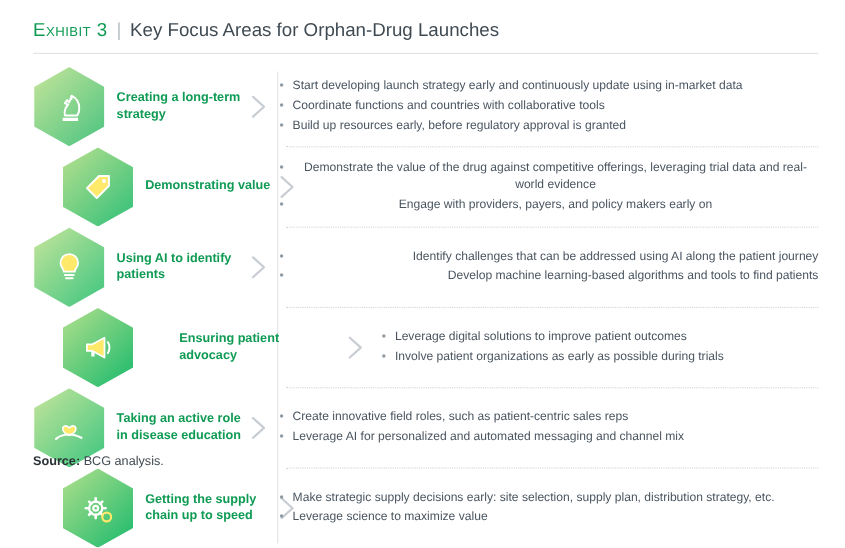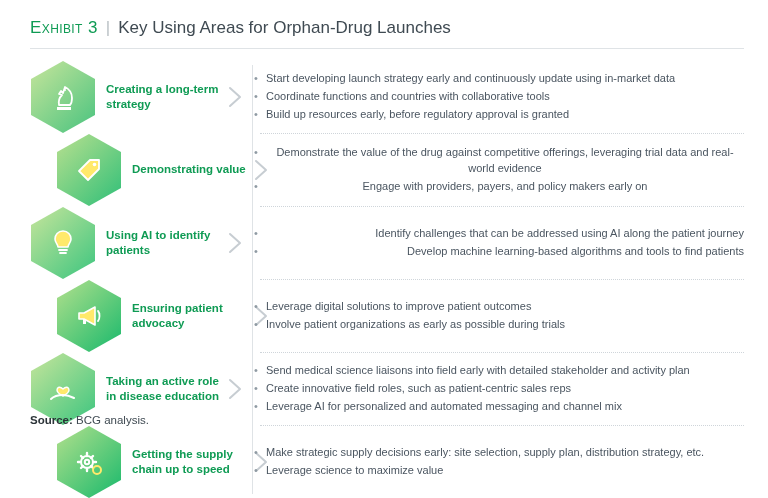--- a/index.html
+++ b/index.html
@@ -141,21 +141,21 @@
   .source b { color: #2b3338; }
 </style>
 </head>
 <body>
 
 <div class="page">
 
   <div class="header">
     <span class="exhibit-label">Exhibit 3</span>
     <span class="exhibit-sep">|</span>
-    <span class="exhibit-title">Key Using Areas for Orphan-Drug Launches</span>
+    <span class="exhibit-title">Key Focus Areas for Orphan-Drug Launches</span>
   </div>
   <div class="header-rule"></div>
 
   <div class="rows" id="rows">
     <div class="vline"></div>
   <div class="row" style="padding-left: 0px;">
         <div class="hex-wrap">
           <div class="hex" style="background: linear-gradient(135deg, rgb(199, 229, 155) 0%, rgb(73, 195, 127) 100%);">
             <svg xmlns="http://www.w3.org/2000/svg" width="40" height="40" viewBox="0 0 40 40">
               <path d="M14 30h14v3H14z" fill="#ffffff"></path>
@@ -212,21 +212,21 @@
           <svg width="16" height="22" viewBox="0 0 16 22" aria-hidden="true">
             <path d="M3 2l10 9-10 9" fill="none" stroke="#c7cdd2" stroke-width="2" stroke-linecap="round" stroke-linejoin="round"></path>
           </svg>
         </div>
         <div class="bullets" style="margin-left: 0px; text-align: right;">
           <div class="bullet">Identify challenges that can be addressed using AI along the patient journey</div>
           <div class="bullet">Develop machine learning-based algorithms and tools to find patients</div>
         </div>
       </div>
       <div class="divider" style="margin-left: 236px;"></div>
-      <div class="row" style="padding-left: 26px;">
+      <div class="row" style="padding-left: 26px; gap: 31px;">
         <div class="hex-wrap">
           <div class="hex" style="background: linear-gradient(135deg, rgb(178, 224, 140) 0%, rgb(25, 185, 108) 100%);">
             <svg xmlns="http://www.w3.org/2000/svg" width="40" height="40" viewBox="0 0 40 40">
               <path d="M10 17v6h5l11 6V11L15 17z" fill="#ffe96b" stroke="#ffffff" stroke-width="1.6" stroke-linejoin="round"></path>
               <path d="M29 15c2 2 2 8 0 10" fill="none" stroke="#ffffff" stroke-width="1.8" stroke-linecap="round"></path>
               <path d="M14 23v5h3v-5" fill="#ffffff"></path>
             </svg>
           </div>
         </div>
         <div class="label">Ensuring patient advocacy</div>
@@ -250,21 +250,20 @@
             </svg>
           </div>
         </div>
         <div class="label">Taking an active role in disease education</div>
         <div class="chev">
           <svg width="16" height="22" viewBox="0 0 16 22" aria-hidden="true">
             <path d="M3 2l10 9-10 9" fill="none" stroke="#c7cdd2" stroke-width="2" stroke-linecap="round" stroke-linejoin="round"></path>
           </svg>
         </div>
         <div class="bullets" style="margin-left: 0px;">
-          <div class="bullet">Send medical science liaisons into field early with detailed stakeholder and activity plan</div>
           <div class="bullet">Create innovative field roles, such as patient-centric sales reps</div>
           <div class="bullet">Leverage AI for personalized and automated messaging and channel mix</div>
         </div>
       </div>
       <div class="divider" style="margin-left: 236px;"></div>
       <div class="row" style="padding-left: 26px;">
         <div class="hex-wrap">
           <div class="hex" style="background: linear-gradient(135deg, rgb(178, 224, 140) 0%, rgb(25, 185, 108) 100%);">
             <svg xmlns="http://www.w3.org/2000/svg" width="40" height="40" viewBox="0 0 40 40">
               <g fill="none" stroke="#ffffff" stroke-width="2">

